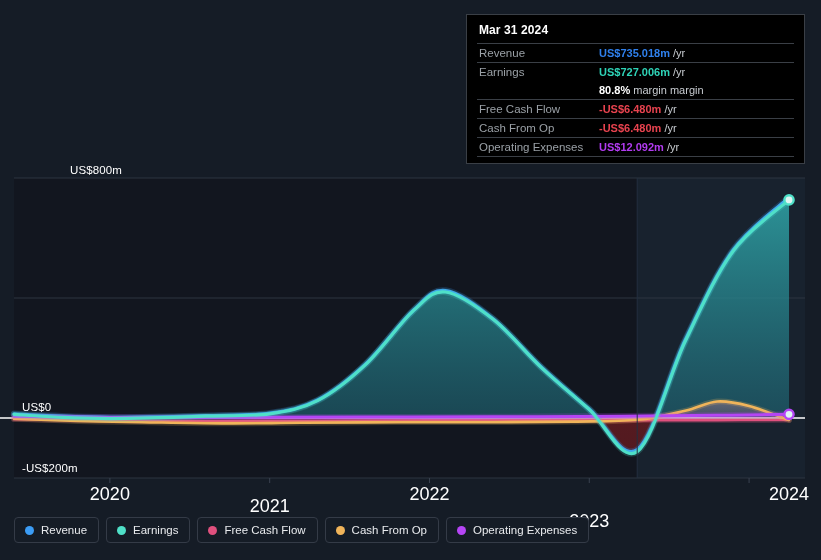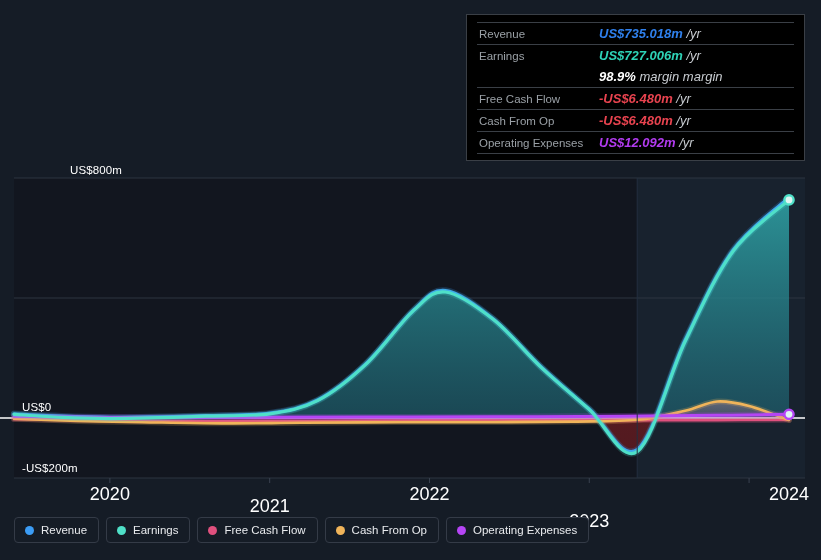--- a/index.html
+++ b/index.html
@@ -81,21 +81,21 @@
     border-top: 1px solid #3a3f46;
     vertical-align: baseline;
     white-space: nowrap;
   }
   #tooltip tr:last-child td { border-bottom: 1px solid #3a3f46; }
   #tooltip td.tt-label {
     color: #9aa0a6;
     width: 116px;
     font-size: 11.5px;
   }
-  #tooltip td.tt-value { font-size: 13px; font-style: italic; }
+  #tooltip td.tt-value { font-size: 11px; }
   .tt-amount { font-weight: bold; }
   .tt-unit { color: #c8ccd1; font-weight: normal; }
   .tt-margin-num { color: #ffffff; font-weight: bold; }
   .tt-margin-text { color: #c8ccd1; }
   .tt-row-noborder td { border-top: none !important; }
 
   
   #legend {
     position: absolute;
     left: 14px;
@@ -197,33 +197,34 @@
     <div id="x-labels">
         <div class="x-tick-label" style="left: 109.879px; top: 484px;">2020</div>
         <div class="x-tick-label" style="left: 269.677px; top: 484px; margin-top: 12px;">2021</div>
         <div class="x-tick-label" style="left: 429.475px; top: 484px;">2022</div>
         <div class="x-tick-label" style="left: 589.273px; top: 511px;">2023</div>
         <div class="x-tick-label" style="left: 749.071px; top: 484px; margin-left: 40px;">2024</div>
       </div>
   </div>
 
   <div id="tooltip">
+    <div class="tt-title">Mar 31 2024</div>
     <table>
       <tbody id="tooltip-rows">
           <tr>
             <td class="tt-label">Revenue</td>
             <td class="tt-value"><span class="tt-amount" style="color: rgb(47, 128, 237);">US$735.018m</span><span class="tt-unit"> /yr</span></td>
           </tr>
           <tr>
             <td class="tt-label">Earnings</td>
             <td class="tt-value"><span class="tt-amount" style="color: rgb(46, 211, 183);">US$727.006m</span><span class="tt-unit"> /yr</span></td>
           </tr>
           <tr class="tt-row-noborder">
             <td class="tt-label"></td>
-            <td class="tt-value"><span class="tt-margin-num" style="color: rgb(255, 255, 255);">98.9%</span><span class="tt-margin-text"> margin margin</span></td>
+            <td class="tt-value"><span class="tt-margin-num" style="color: rgb(255, 255, 255);">80.8%</span><span class="tt-margin-text"> margin margin</span></td>
           </tr>
           <tr>
             <td class="tt-label">Free Cash Flow</td>
             <td class="tt-value"><span class="tt-amount" style="color: rgb(232, 67, 79);">-US$6.480m</span><span class="tt-unit"> /yr</span></td>
           </tr>
           <tr>
             <td class="tt-label">Cash From Op</td>
             <td class="tt-value"><span class="tt-amount" style="color: rgb(232, 67, 79);">-US$6.480m</span><span class="tt-unit"> /yr</span></td>
           </tr>
           <tr>

